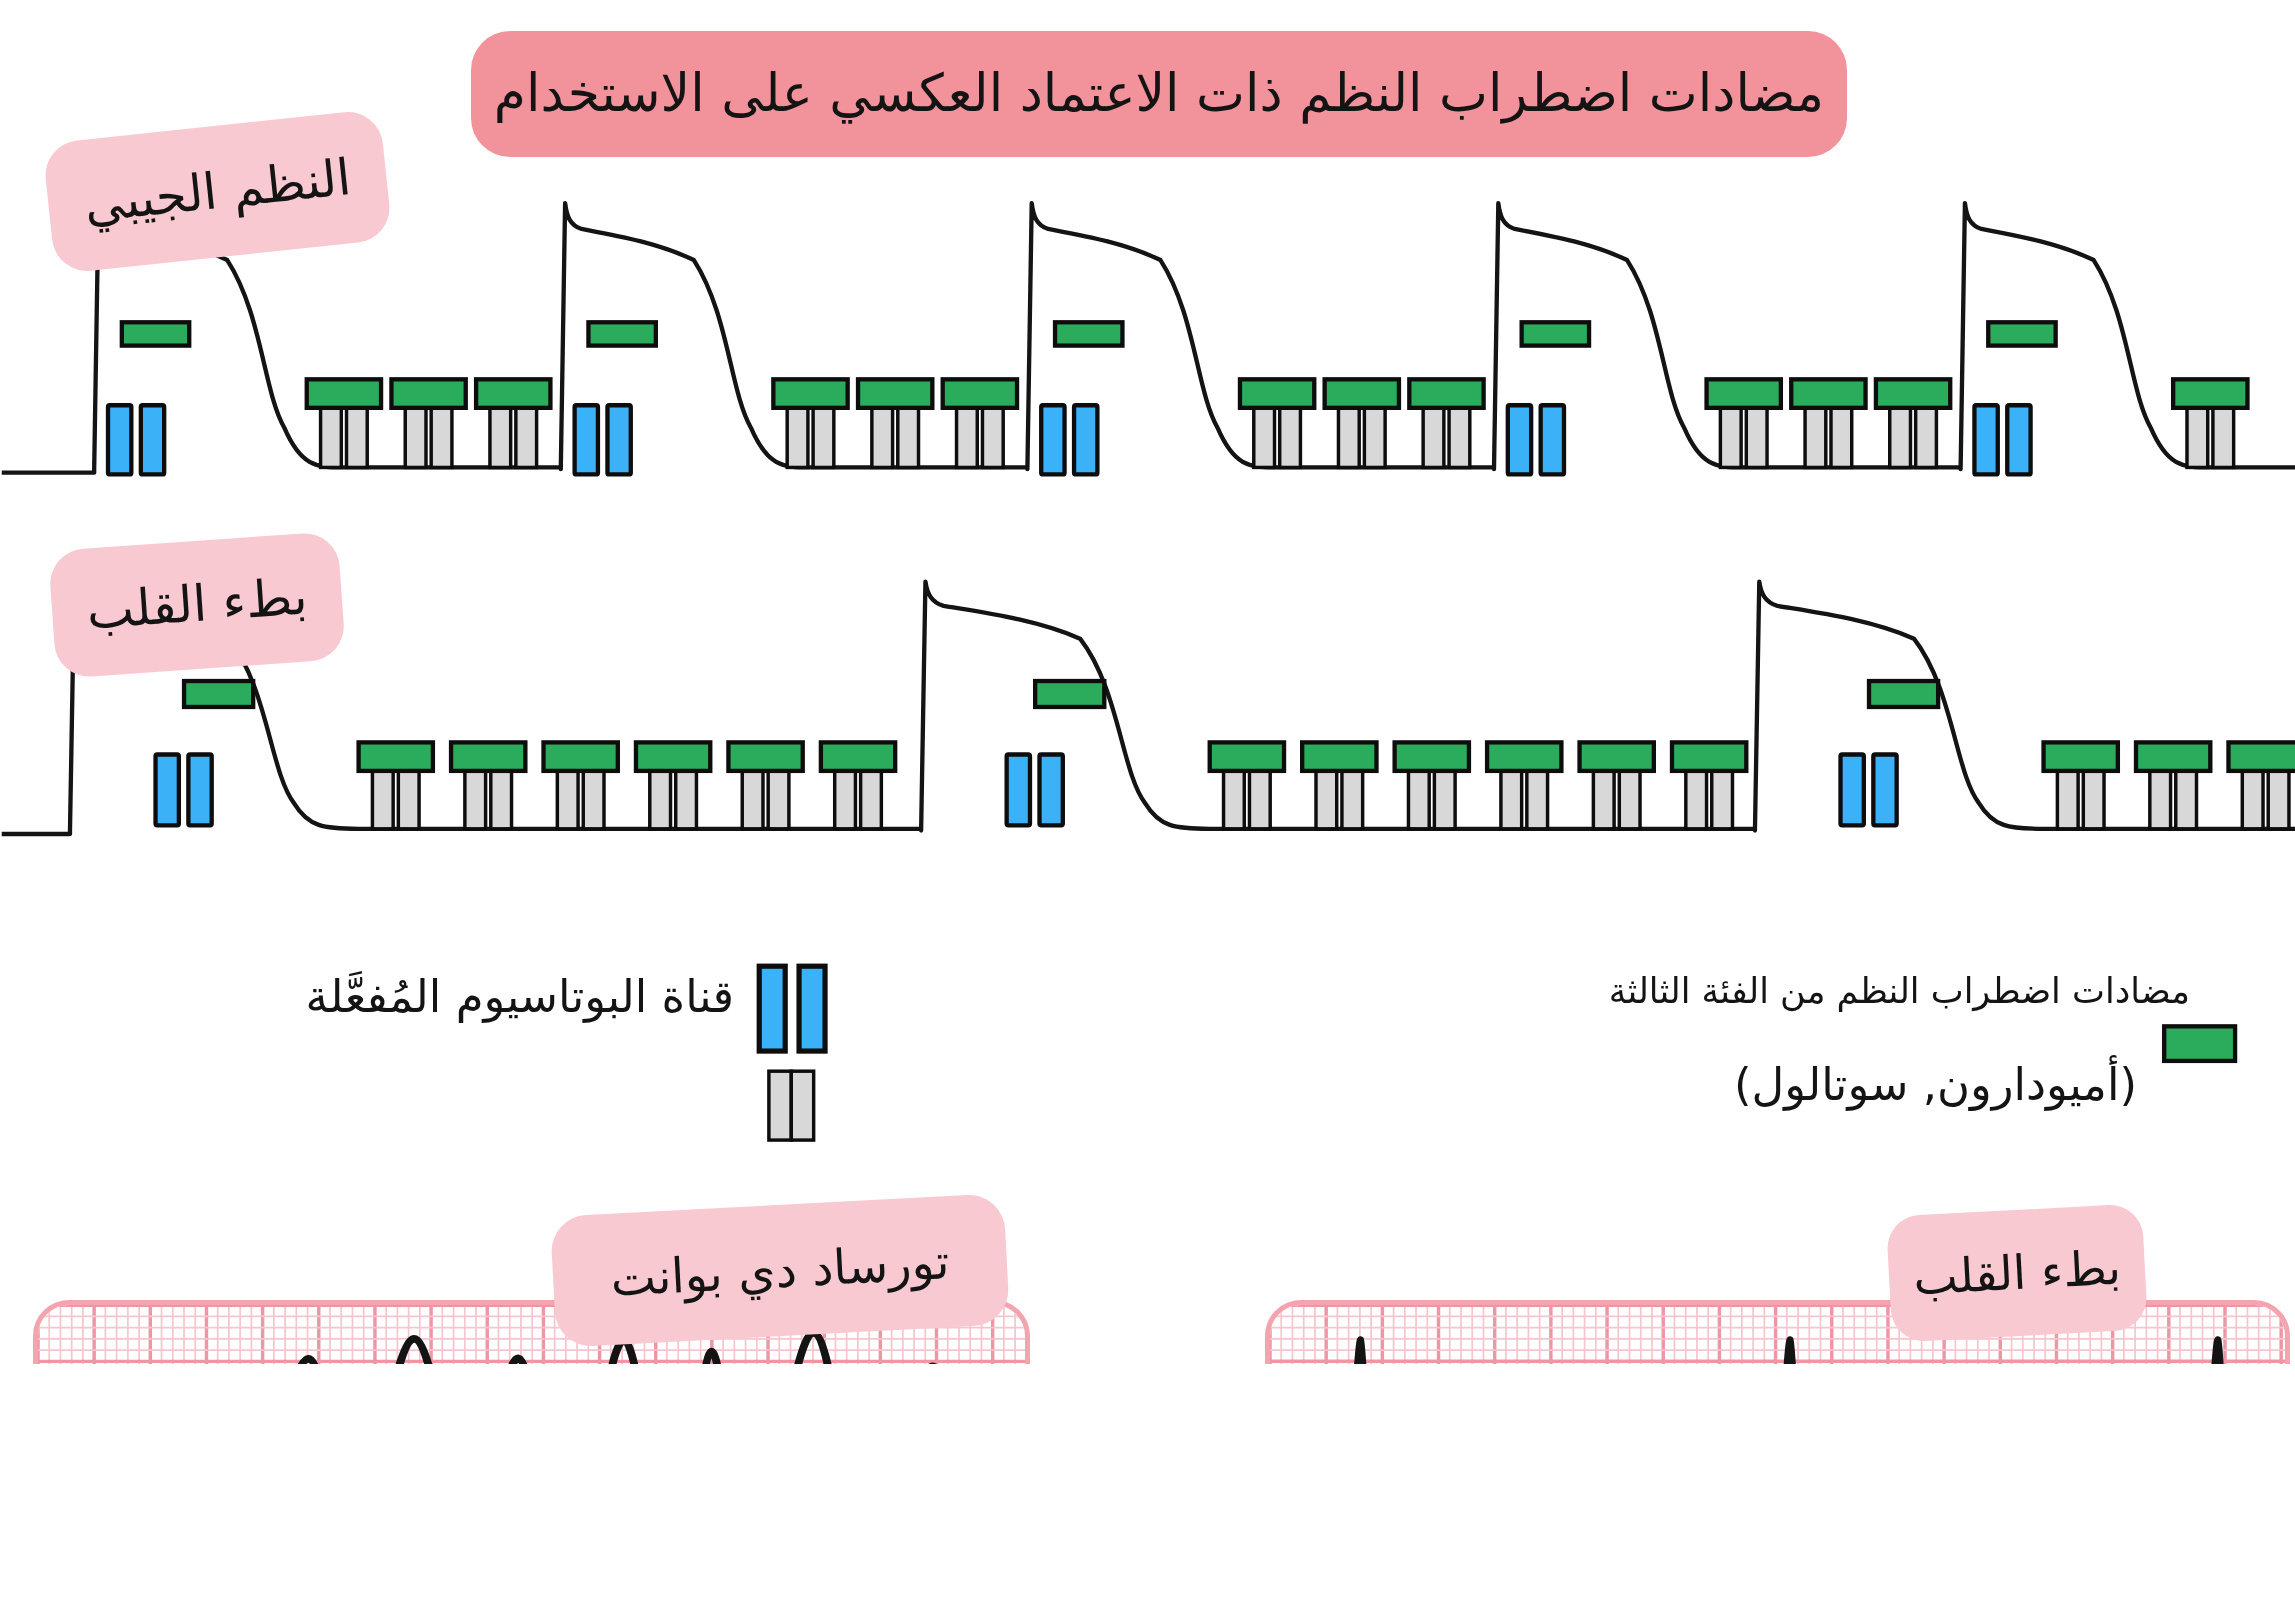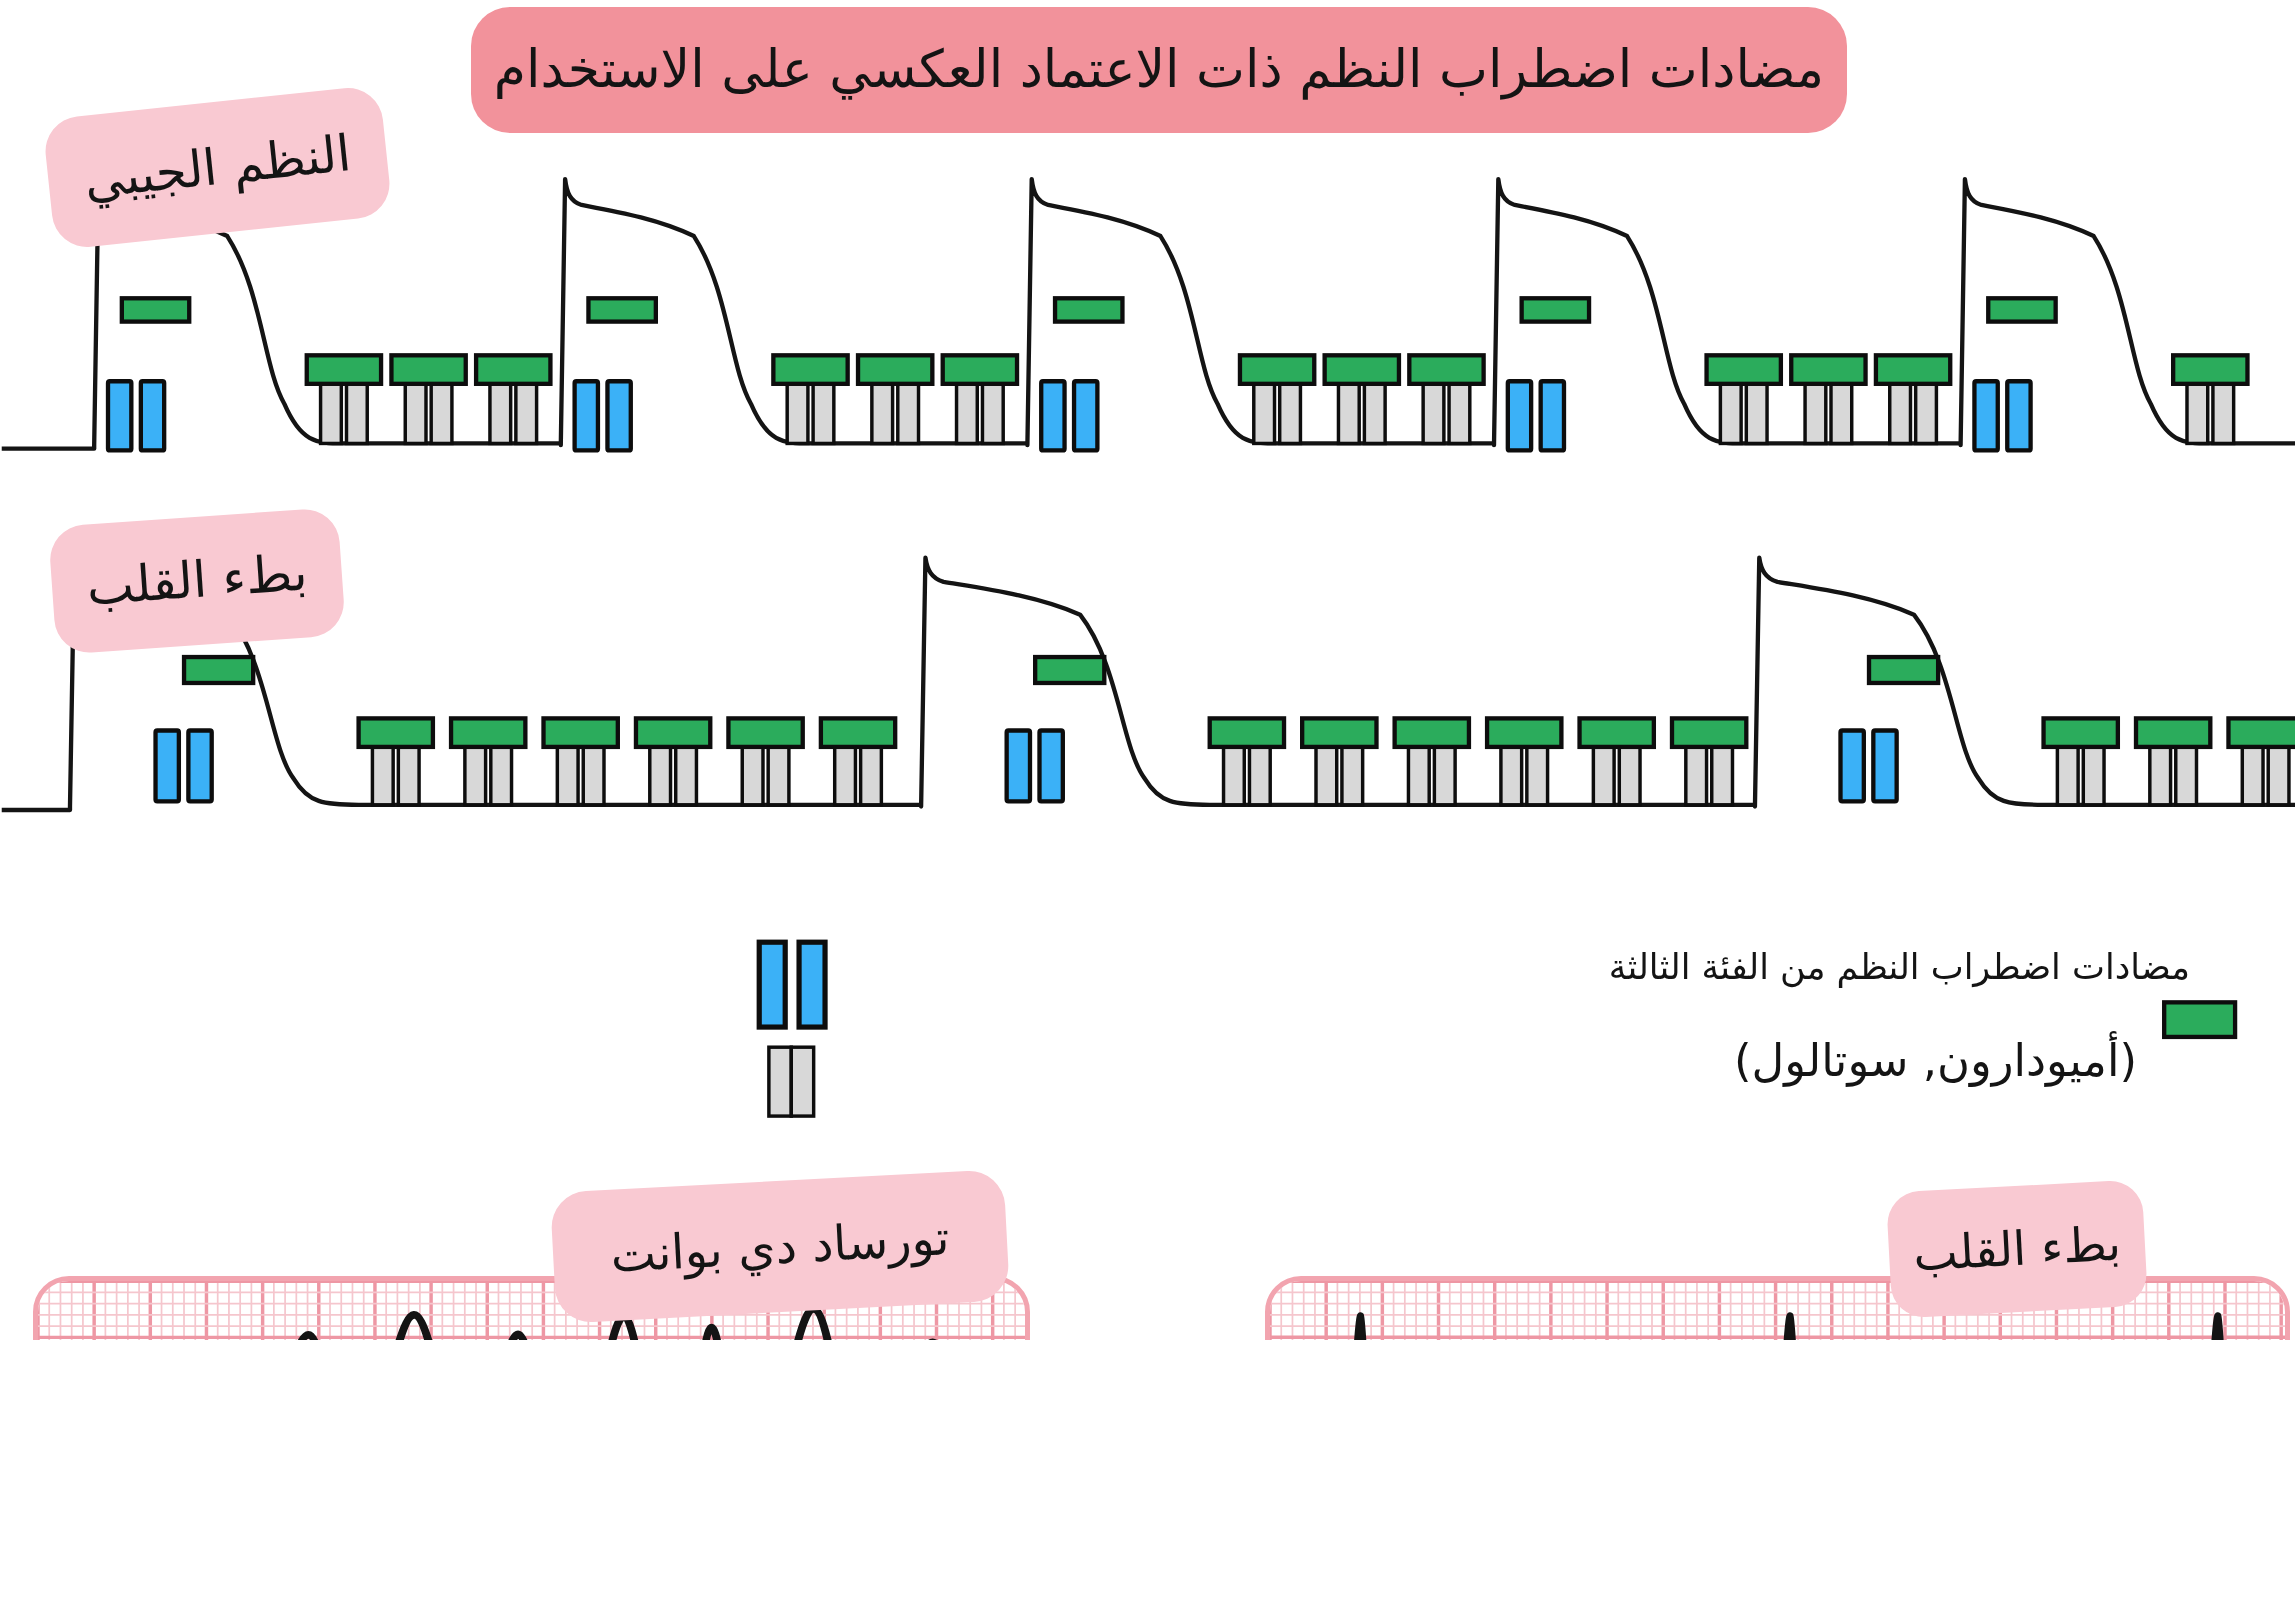--- a/index.html
+++ b/index.html
@@ -1,17 +1,17 @@
 <!DOCTYPE html>
 <html lang="ar" style="font-size:14px"><head>
 <meta charset="utf-8">
 <style>
   html,body{margin:0;padding:0;background:#ffffff;}
   #app{position:relative;width:2295px;height:1340px;background:#ffffff;overflow:hidden;
-       font-family:"DejaVu Sans",sans-serif;color:#141414;}
+       font-family:"DejaVu Sans",sans-serif;color:#141414;margin-top:24px;}
   .abs{position:absolute;}
   .pill{position:absolute;display:flex;align-items:center;justify-content:center;
         text-align:center;color:#141414;line-height:1.15;}
   .rtl{direction:rtl;unicode-bidi:isolate;}
   .legend-text{position:absolute;direction:rtl;white-space:nowrap;color:#141414;}
   .strip{position:absolute;overflow:hidden;background:#ffffff;box-sizing:border-box;}
   svg{display:block;}
 </style>
 </head>
 <body>
@@ -137,20 +137,23 @@
       <rect x="2518" y="317" width="24" height="69" fill="#D8D8D8" stroke="#0d0d0d" stroke-width="4"></rect>
       <rect x="2472" y="286" width="86" height="33" fill="#2BAC5C" stroke="#0d0d0d" stroke-width="5"></rect>
       <rect x="2595" y="317" width="24" height="69" fill="#D8D8D8" stroke="#0d0d0d" stroke-width="4"></rect>
       <rect x="2625" y="317" width="24" height="69" fill="#D8D8D8" stroke="#0d0d0d" stroke-width="4"></rect>
       <rect x="2579" y="286" width="86" height="33" fill="#2BAC5C" stroke="#0d0d0d" stroke-width="5"></rect>
     </svg>
   <div class="pill rtl" id="row2-label" style="left: 52px; top: 517px; width: 290px; height: 128px; border-radius: 35px; font-size: 50px; transform: rotate(-4deg); z-index: 5; background: rgb(249, 201, 210);">
     <span>بطء القلب</span>
   </div>
 
+  <div class="legend-text" style="right:1561px;top:946px;font-size:45px;">
+    <span>قناة البوتاسيوم المُفعَّلة</span>
+  </div>
   <svg class="abs" id="legend-blue-icon" style="left:754px;top:937px;" width="78" height="97" viewBox="0 0 90 112">
       <rect x="6" y="6" width="30" height="98" fill="#3BB1F7" stroke="#0d0d0d" stroke-width="6"></rect>
       <rect x="52" y="6" width="30" height="98" fill="#3BB1F7" stroke="#0d0d0d" stroke-width="6"></rect>
     </svg>
 
   <svg class="abs" id="legend-gray-icon" style="left:762px;top:1042px;" width="62" height="81" viewBox="0 0 72 94">
       <rect x="8" y="6" width="26" height="80" fill="#D8D8D8" stroke="#0d0d0d" stroke-width="4"></rect>
       <rect x="34" y="6" width="26" height="80" fill="#D8D8D8" stroke="#0d0d0d" stroke-width="4"></rect>
     </svg>
 

